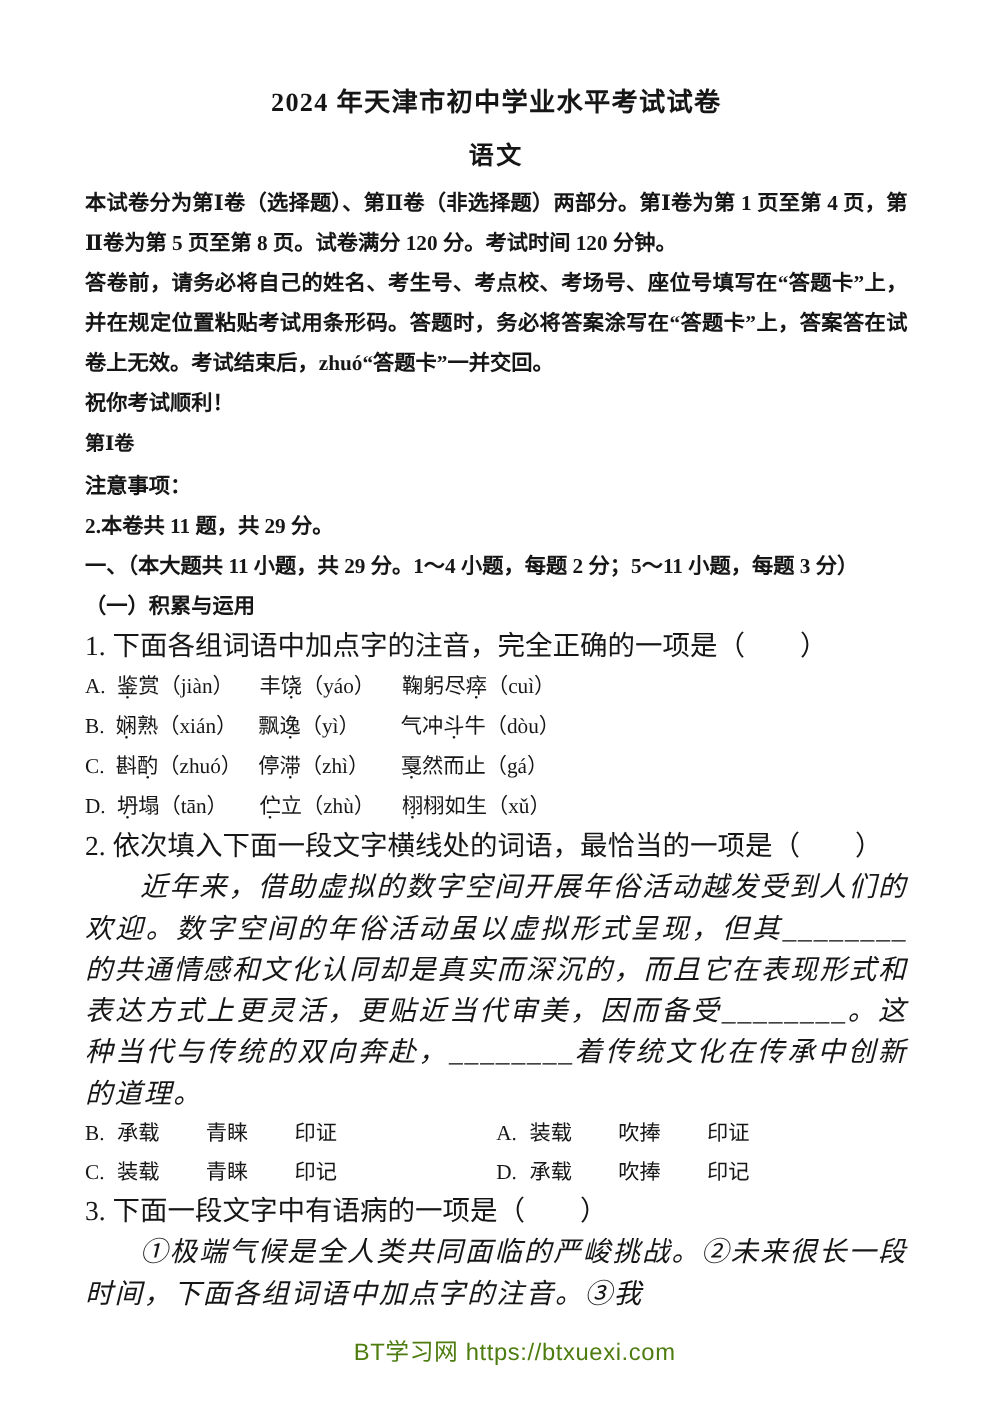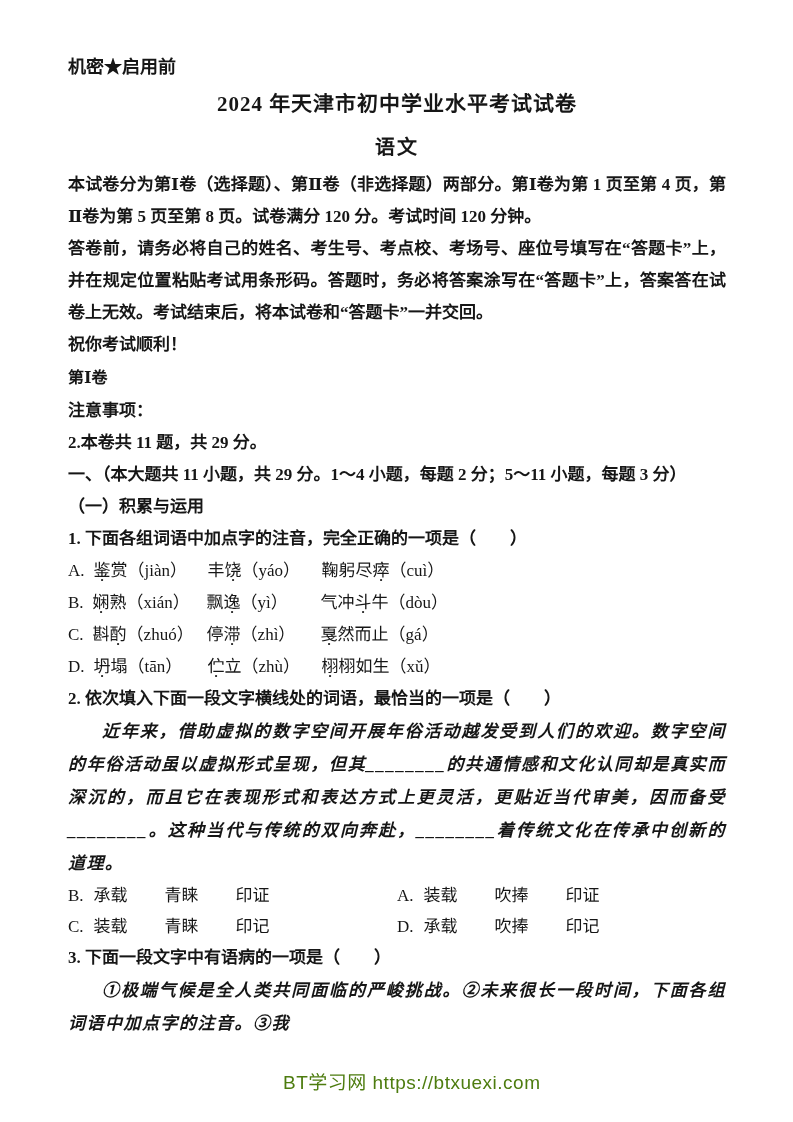--- a/index.html
+++ b/index.html
@@ -13,21 +13,21 @@
   }
   .content { padding:56px 67px 0 68px; }
 
   .security { font-size:18px; font-weight:bold; line-height:22px; margin:0 0 10px 0; }
 
   .doc-title { font-size:21px; font-weight:bold; text-align:center; line-height:28px; margin:12px 0 0 0; letter-spacing:1px; }
   .doc-subject { font-size:20px; font-weight:bold; text-align:center; line-height:27px; margin:16px 0 8px 0; letter-spacing:2px; }
 
   p { margin:0; }
   .b-par { font-size:17px; font-weight:bold; line-height:32px; text-align:justify; }
-  .n-par { font-size:17px; font-weight:bold; line-height:32px; text-align:justify; }
+  .n-par { font-size:22px; font-weight:normal; line-height:32px; text-align:justify; }
   .volume-title { font-size:16px; font-weight:bold; text-align:left; line-height:34px; }
 
   .kai { font-style:italic; letter-spacing:1.5px; line-height:33px; text-indent:2em; }
 
   .q1-options { font-size:17px; }
   .q1-row { line-height:32px; white-space:nowrap; }
   .q1-label { display:inline-block; margin-right:9px; }
   .q1-term { display:inline-block; min-width:106px; margin-right:8px; }
   .pinyin { letter-spacing:0; }
   .dotchar { position:relative; }
@@ -49,27 +49,26 @@
     font-size:19px; color:#4d7c0f; letter-spacing:0.5px;
     line-height:24px;
   }
 </style>
 </head>
 <body>
 
 <div class="page">
   <div class="content">
 
-    <p class="security">机密★启用前</p>
 
     <h1 class="doc-title">2024 年天津市初中学业水平考试试卷</h1>
     <h2 class="doc-subject">语文</h2>
 
     <p class="b-par">本试卷分为第Ⅰ卷（选择题）、第Ⅱ卷（非选择题）两部分。第Ⅰ卷为第 1 页至第 4 页，第Ⅱ卷为第 5 页至第 8 页。试卷满分 120 分。考试时间 120 分钟。</p>
-    <p class="b-par">答卷前，请务必将自己的姓名、考生号、考点校、考场号、座位号填写在“答题卡”上，并在规定位置粘贴考试用条形码。答题时，务必将答案涂写在“答题卡”上，答案答在试卷上无效。考试结束后，将本试卷和“答题卡”一并交回。</p>
+    <p class="b-par">答卷前，请务必将自己的姓名、考生号、考点校、考场号、座位号填写在“答题卡”上，并在规定位置粘贴考试用条形码。答题时，务必将答案涂写在“答题卡”上，答案答在试卷上无效。考试结束后，zhuó“答题卡”一并交回。</p>
     <p class="b-par">祝你考试顺利！</p>
 
     <p class="volume-title">第Ⅰ卷</p>
 
     <p class="b-par">注意事项：</p>
     <p class="b-par">2.本卷共 11 题，共 29 分。</p>
 
     <p class="b-par">一、（本大题共 11 小题，共 29 分。1～4 小题，每题 2 分；5～11 小题，每题 3 分）</p>
     <p class="b-par">（一）积累与运用</p>
 

